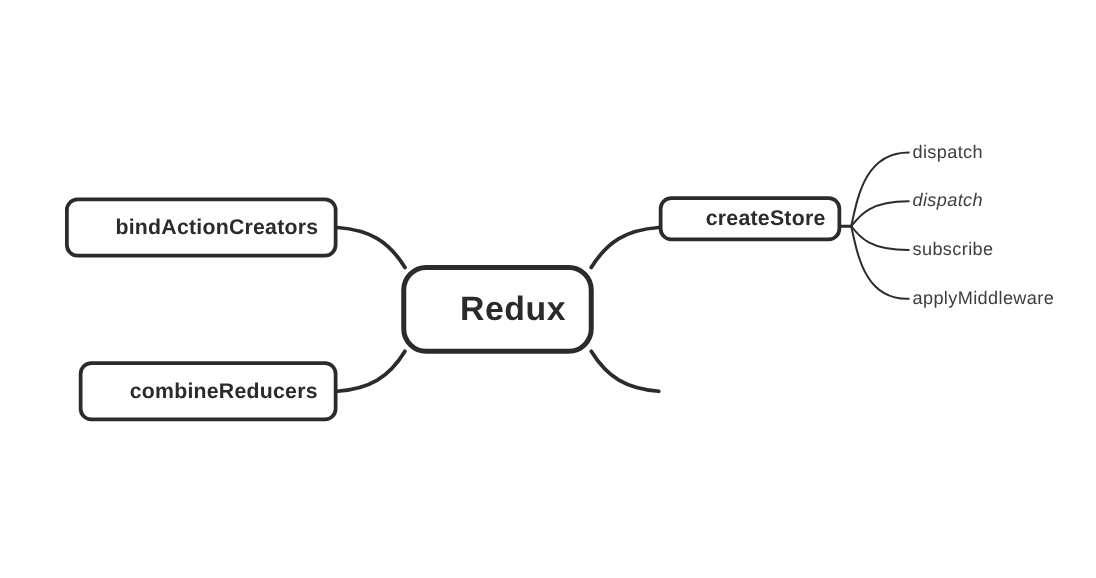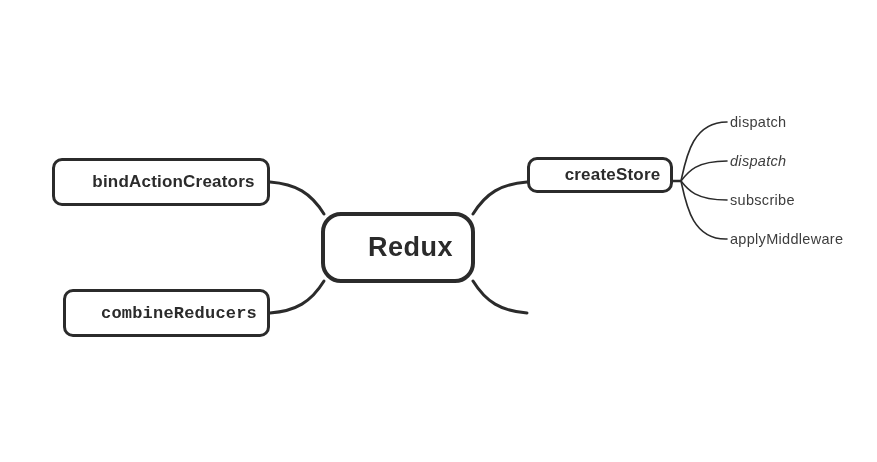--- a/index.html
+++ b/index.html
@@ -89,21 +89,21 @@
   </svg>
 
   <div class="node node--root" style="left:321px; top:212px; width:154px; height:71px;">
     <span>Redux</span>
   </div>
 
   <div class="node" style="left:52px; top:158px; width:218px; height:48px;">
     <span>bindActionCreators</span>
   </div>
 
-  <div class="node" style="left:63px; top:289px; width:207px; height:48px;font-family:Liberation Mono, monospace;">
+  <div class="node" style="left:63px; top:289px; width:207px; height:48px;">
     <span>combineReducers</span>
   </div>
 
   <div class="node" style="left:527px; top:157px; width:146px; height:36px;">
     <span>createStore</span>
   </div>
 
 
   <span class="leaf" style="left:730px; top:112px;">dispatch</span>
   <span class="leaf" style="left:730px; top:151px;font-style:italic;">dispatch</span>

